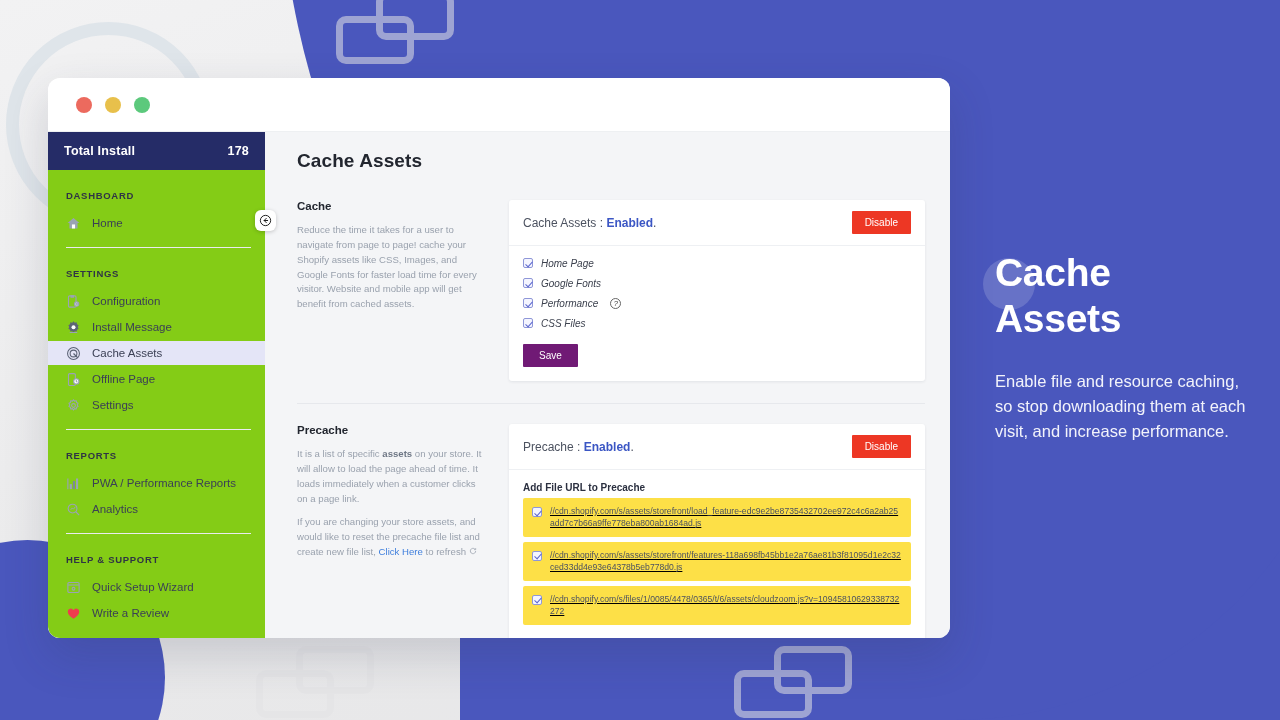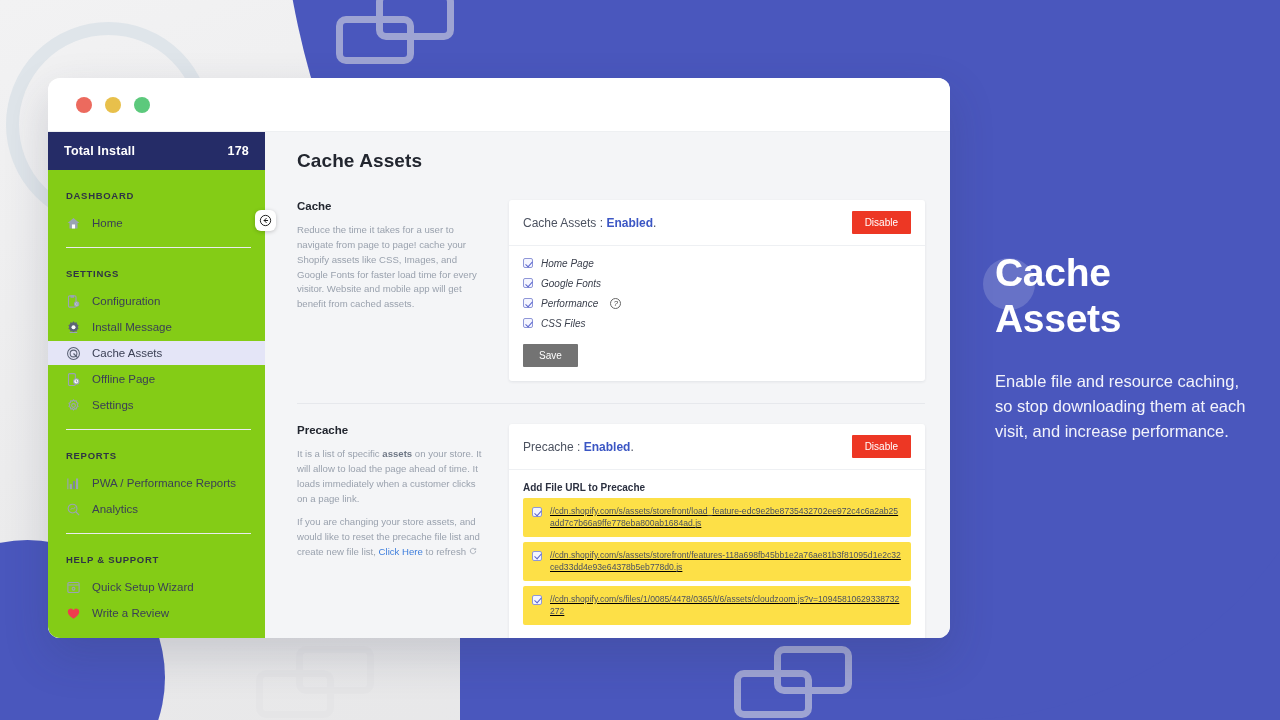--- a/index.html
+++ b/index.html
@@ -146,21 +146,21 @@
   }
   .status-line{ font-size:12px; color:#4c5260; }
   .status-line b{ color:#3b56c4; }
   .btn{
     border:none; border-radius:1px;
     font-size:10px; color:#fff;
     padding:6px 13px; cursor:pointer;
     font-family:"Liberation Sans", sans-serif;
   }
   .btn-disable{ background:#ed3724; }
-  .btn-save{ background:#737373; padding:6px 16px; }
+  .btn-save{ background:#701a75; padding:6px 16px; }
   .card-body{ padding:12px 14px 14px 14px; }
 
   .chk-row{ display:flex; align-items:flex-start; gap:8px; margin-bottom:9px;font-style:italic; }
   .chk{
     width:10px; height:10px;
     border:1px solid #8f97d8; border-radius:2px;
     background:#f4f5ff;
     position:relative; flex:0 0 10px;
   }
   .chk:after{

